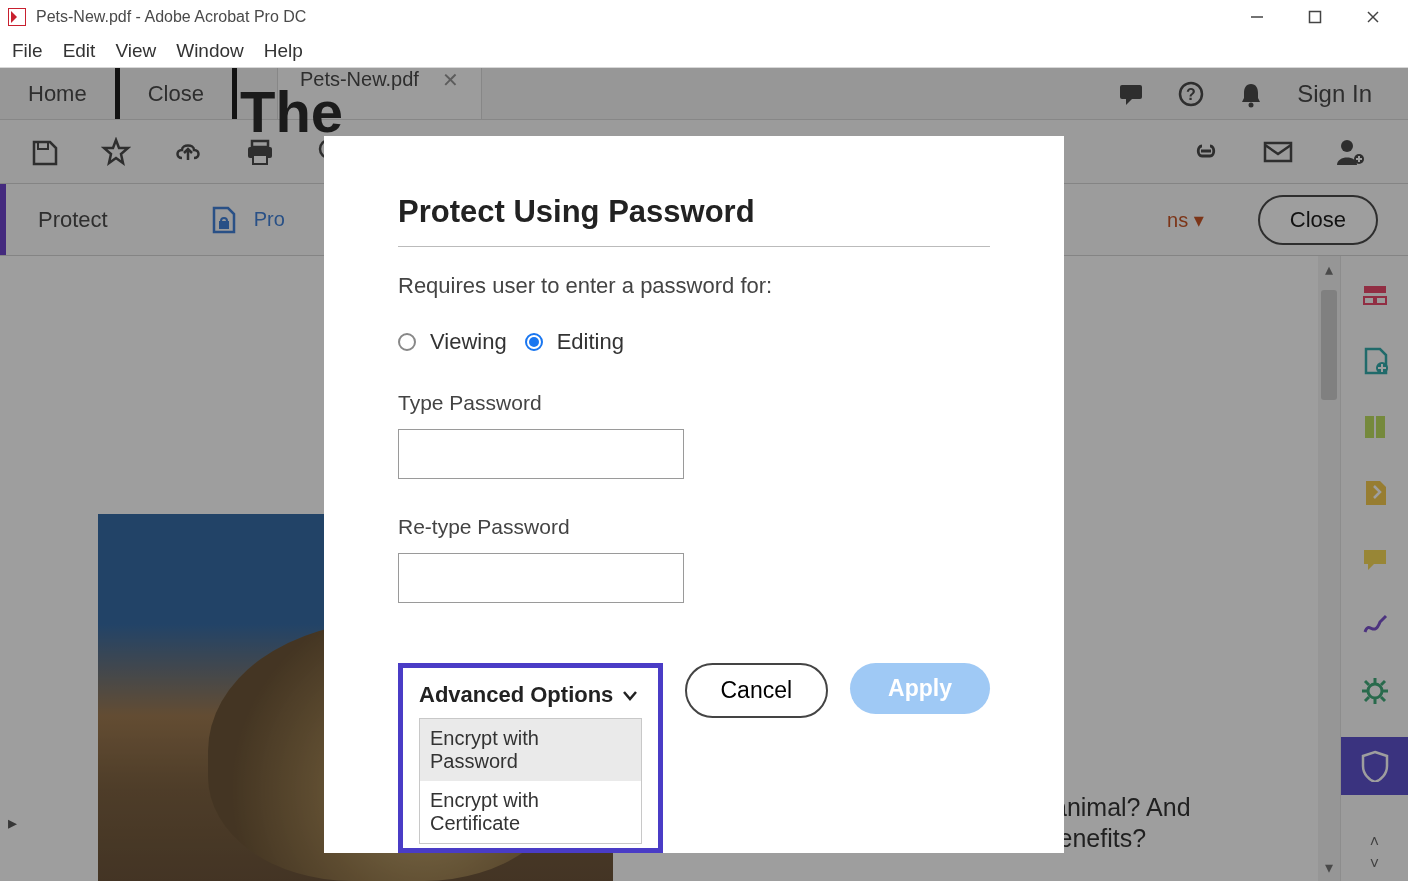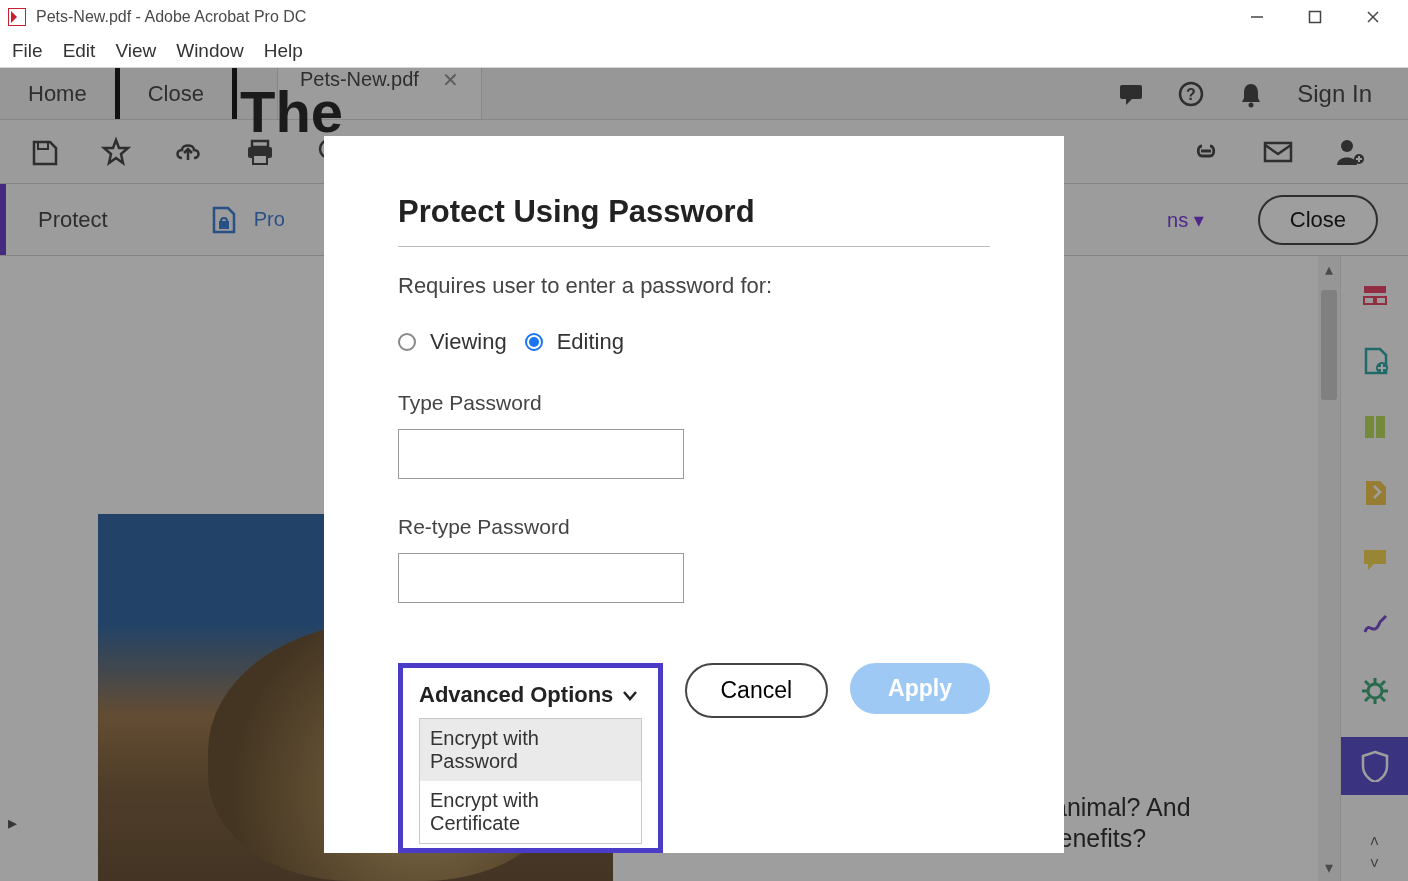--- a/index.html
+++ b/index.html
@@ -31,21 +31,21 @@
   .toolbar { height:64px; display:flex; align-items:center; padding:0 28px; gap:40px; background:#f9f9f9; border-bottom:1px solid #d0d0d0;}
   .toolbar-right { margin-left:auto; display:flex; gap:40px; padding-right:14px;}
   .ticon{width:32px;height:32px;display:flex;align-items:center;justify-content:center;cursor:pointer;}
 
   
   .protectbar { height:72px; display:flex; align-items:center; background:#fbfbfb; border-bottom:1px solid #d0d0d0; position:relative;gap:8px;}
   .protectbar .accent { width:6px; height:100%; background:#5b2dc5;}
   .protectbar .label { font-size:22px; color:#333; padding:0 94px 0 24px; font-weight:500;}
   .protectbar .prot-icon { width:26px; height:28px; margin-right:10px;}
   .protectbar .trunc { font-size:20px; color:#2a72d4;}
-  .protectbar .opts { margin-left:auto; font-size:20px; color:#6d28d9; padding-right:30px;}
+  .protectbar .opts { margin-left:auto; font-size:20px; color:#c2410c; padding-right:30px;}
   .closepill { margin-left:16px; margin-right:30px; padding:10px 30px; border:2px solid #333; border-radius:28px; font-size:22px; font-weight:500; cursor:pointer; background:#fff;}
 
   
   .doc-area { position:absolute; top:256px; left:0; right:0; bottom:0; background:#fff;}
   .doc-heading { position:absolute; top:78px; left:240px; font-size:58px; font-weight:700; color:#111;}
   .doc-image { position:absolute; top:514px; left:98px; width:515px; height:367px; background: linear-gradient(180deg,#1e5a9c 0%,#1e5a9c 30%,#946b3c 55%,#6e4f2a 75%,#5a3f22 100%); overflow:hidden;}
   .doc-image::after{content:"";position:absolute;bottom:0;left:110px;width:360px;height:260px;background:radial-gradient(circle at 60% 65%, #c8aa67 0%, #8a6a38 40%, #5c411f 70%);border-radius:50% 50% 40% 40%;}
   .cat-eye{position:absolute;bottom:62px;left:380px;width:36px;height:36px;background:#dfe14b;border-radius:50%;}
   .doc-text { position:absolute; top:542px; left:700px; right:170px; font-size:25px; line-height:1.25; color:#1a1a1a;}
   .sidebar-handle{position:absolute;top:556px;left:8px;color:#444;font-size:18px;cursor:pointer;}

